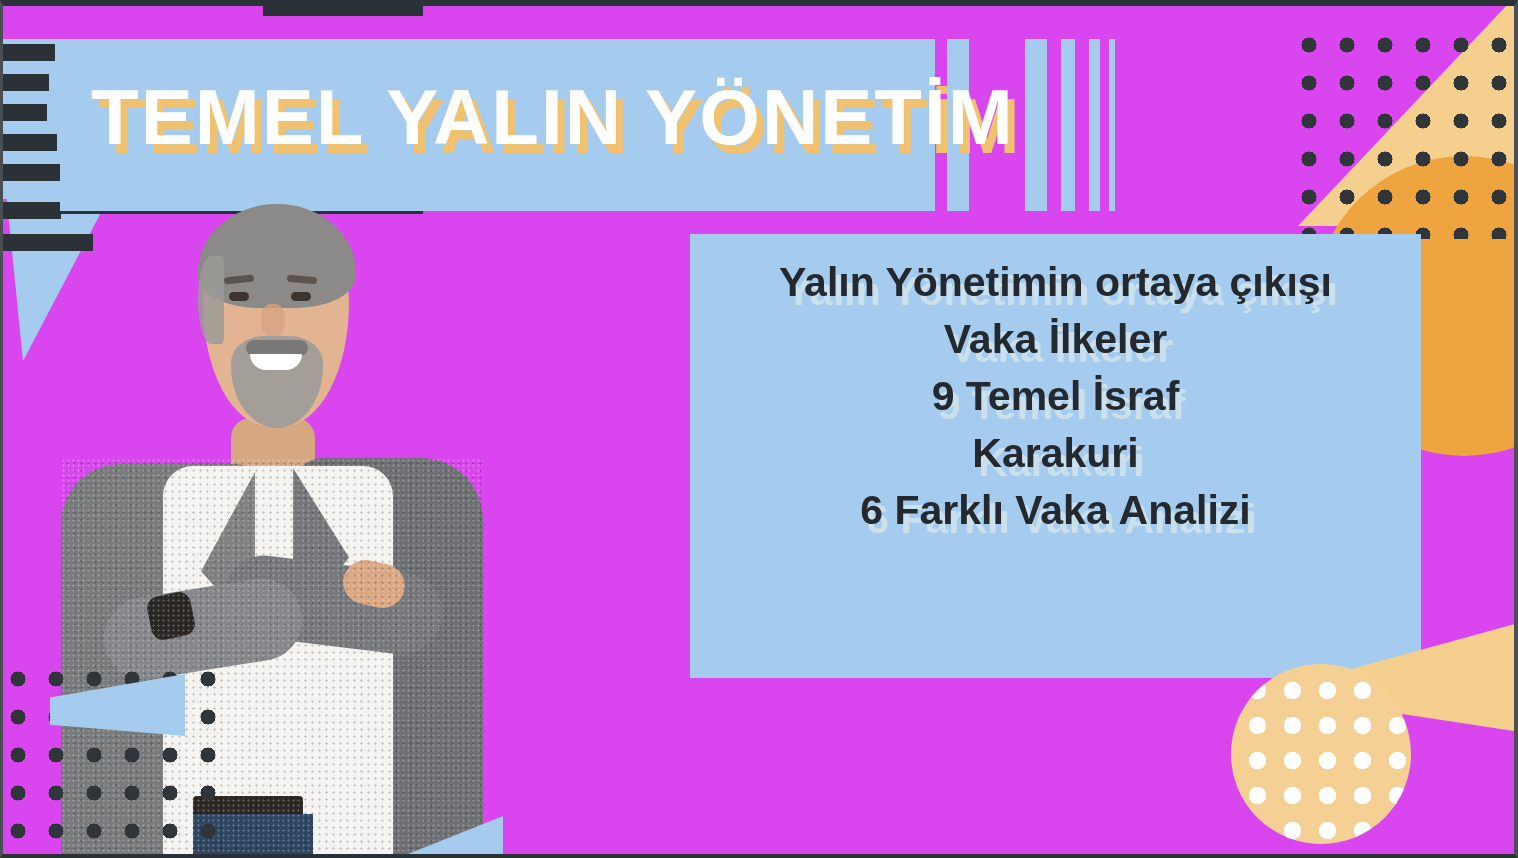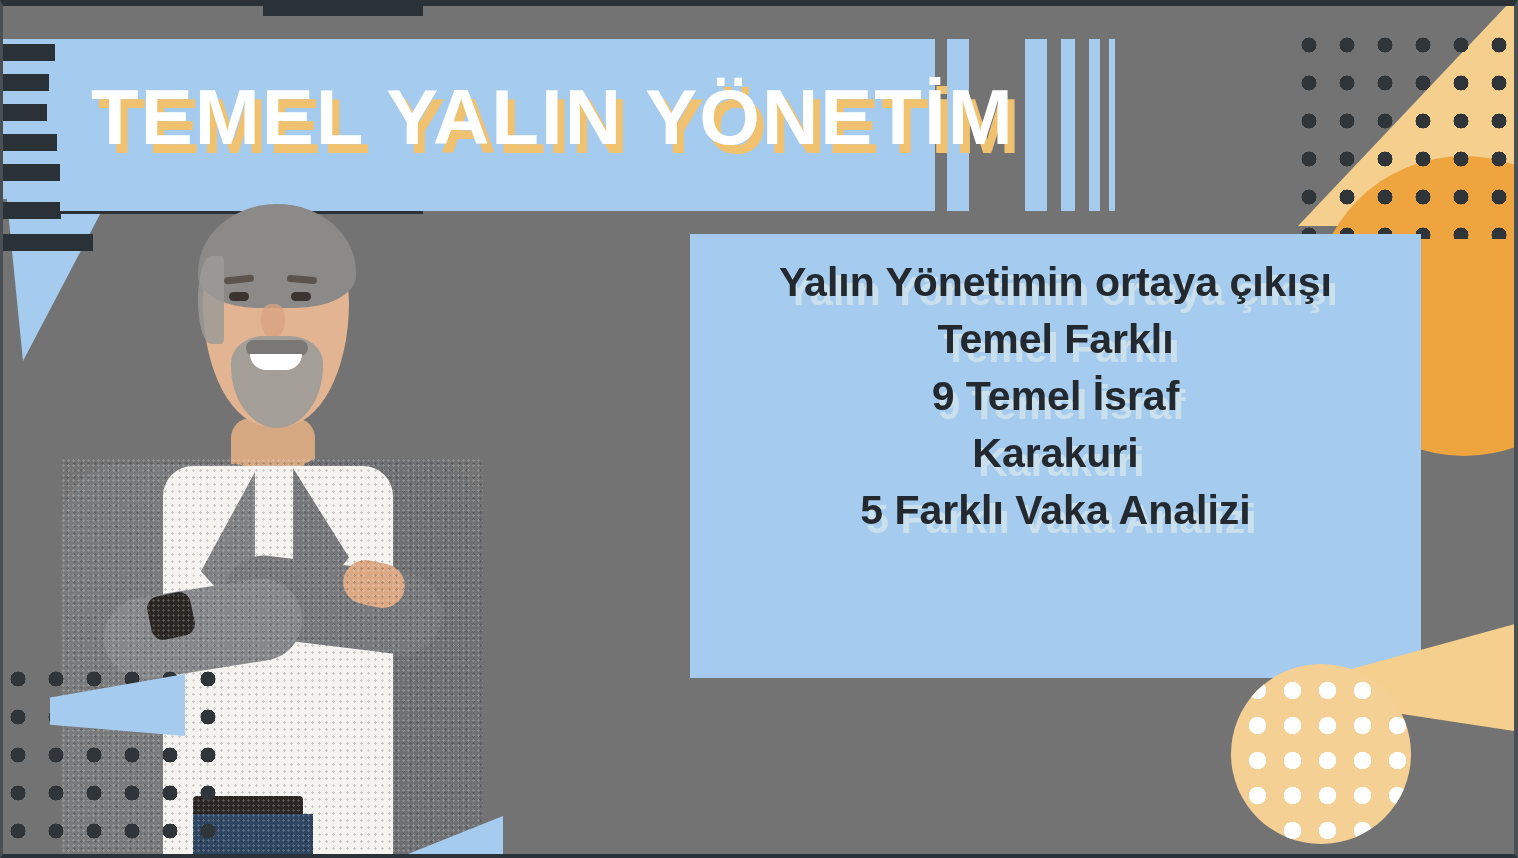--- a/index.html
+++ b/index.html
@@ -8,21 +8,21 @@
     background: #ffffff;
   }
   body {
     font-family: "Liberation Sans", sans-serif;
   }
 
   #slide {
     position: relative;
     width: 1518px;
     height: 858px;
-    background: #737373;
+    background: #d946ef;
     overflow: hidden;
     box-sizing: border-box;
     border-top: 6px solid #2a3238;
     border-bottom: 4px solid #2a3238;
     border-left: 3px solid #4a4f53;
     border-right: 4px solid #4a4f53;
     padding-left: 8px;
   }
 
   
@@ -399,24 +399,24 @@
   <div class="vbar" style="left:1022px;width:22px;"></div>
   <div class="vbar" style="left:1058px;width:14px;"></div>
   <div class="vbar" style="left:1086px;width:11px;"></div>
   <div class="vbar" style="left:1106px;width:6px;"></div>
 
   <div class="title-text">TEMEL YALIN YÖNETİM</div>
 
   <div class="text-panel"></div>
   <div class="text-lines">
     <div>Yalın Yönetimin ortaya çıkışı</div>
-    <div>Temel Farklı</div>
+    <div>Vaka İlkeler</div>
     <div>9 Temel İsraf</div>
     <div>Karakuri</div>
-    <div>5 Farklı Vaka Analizi</div>
+    <div>6 Farklı Vaka Analizi</div>
   </div>
 
   <div class="presenter">
     <div class="p-neck"></div>
     <div class="p-jacket-l"></div>
     <div class="p-jacket-r"></div>
     <div class="p-shirt"></div>
     <div class="p-lapel-l"></div>
     <div class="p-lapel-r"></div>
     <div class="p-belt"></div>

